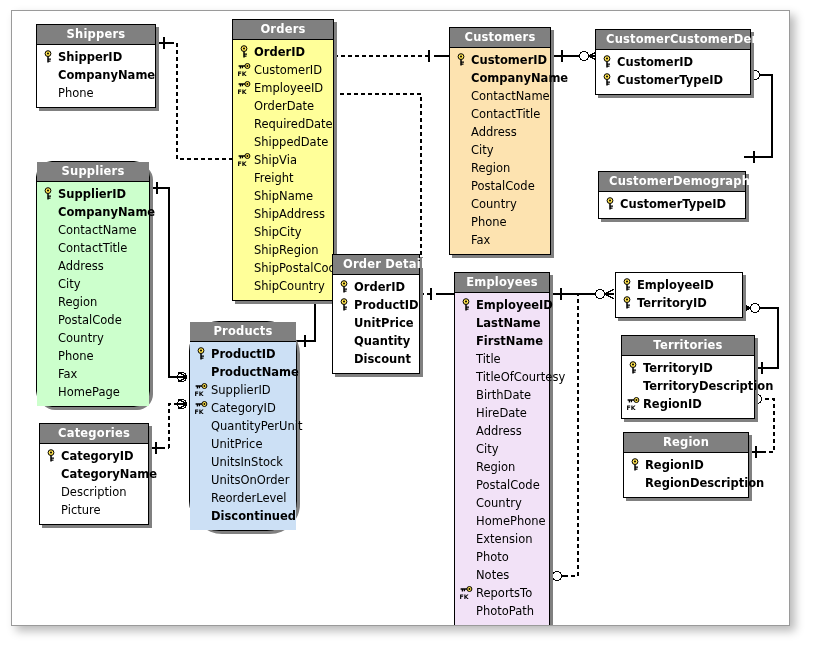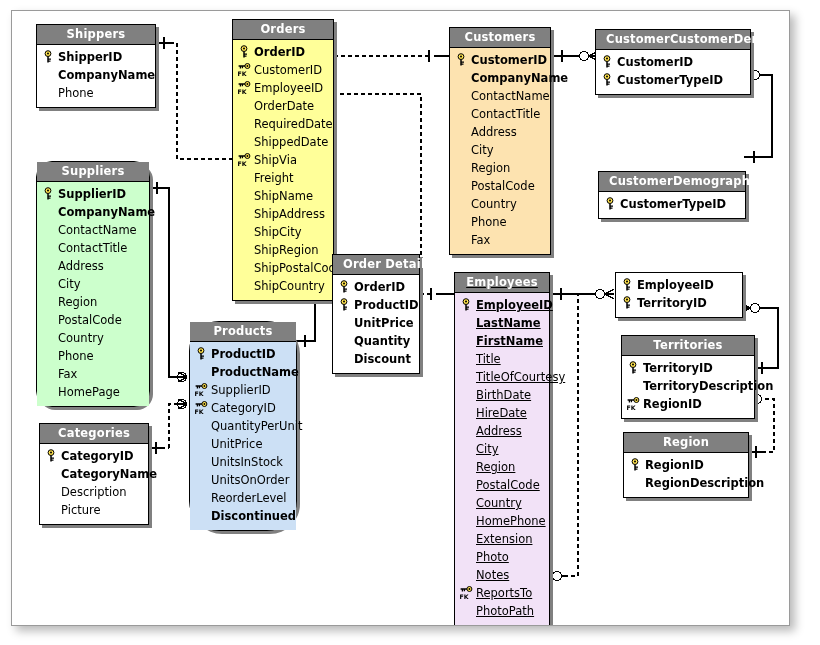--- a/index.html
+++ b/index.html
@@ -547,21 +547,21 @@
         <div class="fld">
           <span class="ic"></span>
           <span class="nm">Description</span>
         </div>
         <div class="fld">
           <span class="ic"></span>
           <span class="nm">Picture</span>
         </div>
       </div>
     </div>
-    <div class="tbl pink" style="left: 442px; top: 261px; width: 94px; text-decoration: underline;">
+    <div class="tbl pink" style="left: 442px; top: 261px; width: 94px;">
       <div class="thd">Employees</div>
       <div class="tbody">
         <div class="fld b">
           <span class="ic">
             <svg width="14" height="14" viewBox="0 0 14 14">
               <circle cx="7" cy="3.6" r="2.9" fill="#ffe24d" stroke="#000" stroke-width="1"></circle>
               <circle cx="7" cy="3.6" r="1" fill="#000"></circle>
               <path d="M7,6.4 L7,12.6" stroke="#000" stroke-width="1.5"></path>
               <path d="M7,9.2 L10,9.2 M7,11.2 L9.5,11.2" stroke="#000" stroke-width="1.3"></path>
             </svg>

